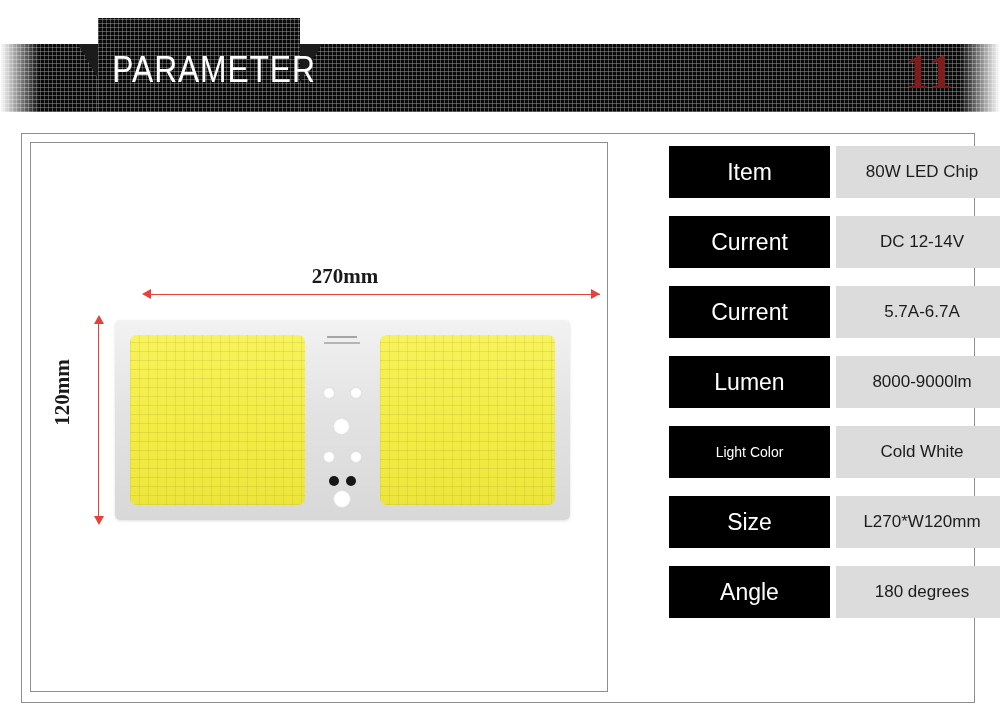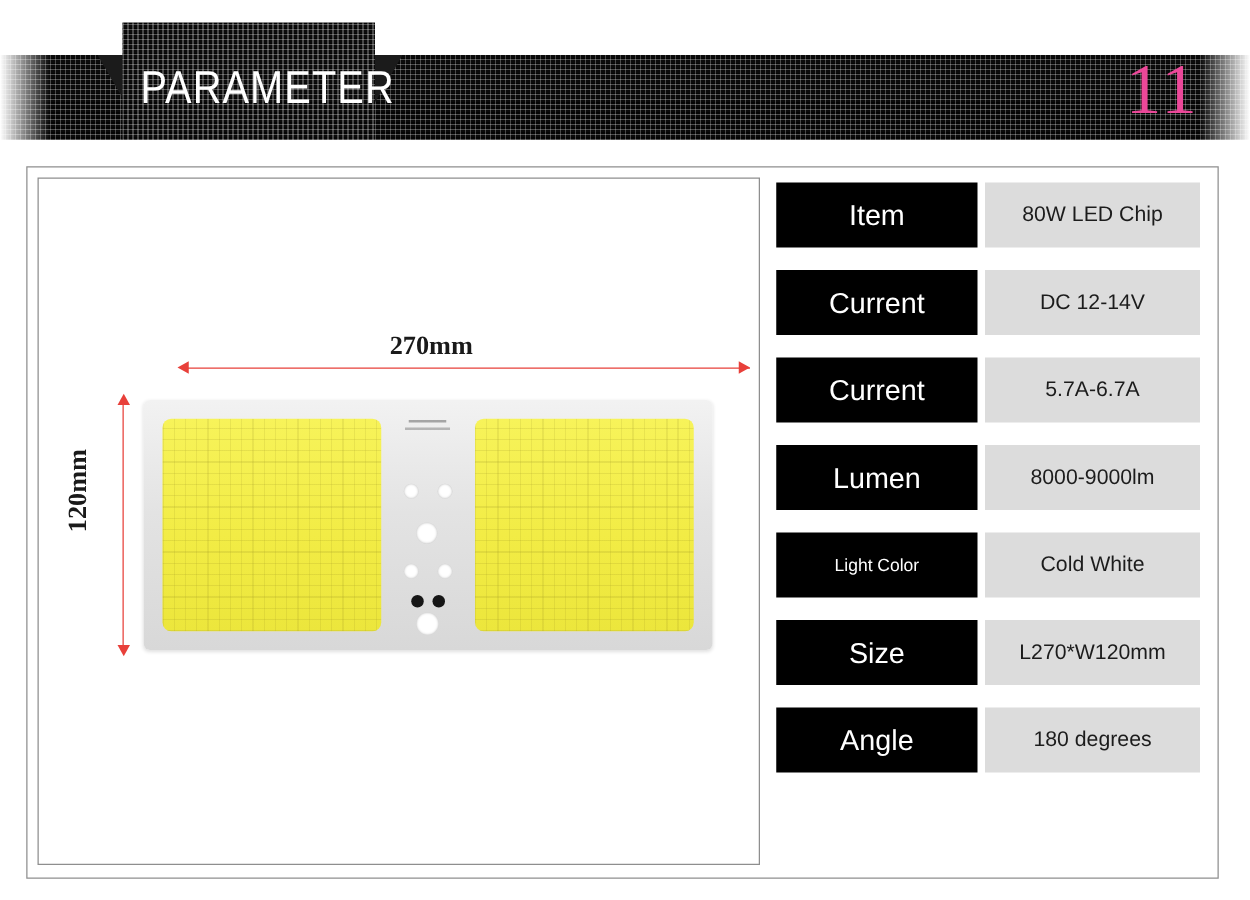--- a/index.html
+++ b/index.html
@@ -103,24 +103,24 @@
     white-space: nowrap;
   }
   #banner-number {
     position: absolute;
     left: 875px;
     top: 32px;
     width: 110px;
     height: 80px;
     line-height: 80px;
     text-align: center;
-    color: #ec4899;
+    color: #7f1d1d;
     font-family: "Liberation Serif", serif;
-    font-size: 57px;
-    font-weight: 400;
+    font-size: 48px;
+    font-weight: 700;
     letter-spacing: 2px;
   }
 
   
   #outer-frame {
     position: absolute;
     left: 21px;
     top: 133px;
     width: 954px;
     height: 570px;
@@ -285,20 +285,21 @@
   #spec-table {
     position: absolute;
     left: 621px;
     top: 146px;
     width: 339px;
   }
   .spec-row {
     position: relative;
     height: 52px;
     margin-bottom: 18px;
+    margin-left: 48px;
   }
   .spec-label {
     position: absolute;
     left: 0;
     top: 0;
     width: 161px;
     height: 52px;
     background: #000000;
     color: #ffffff;
     font-size: 23px;

